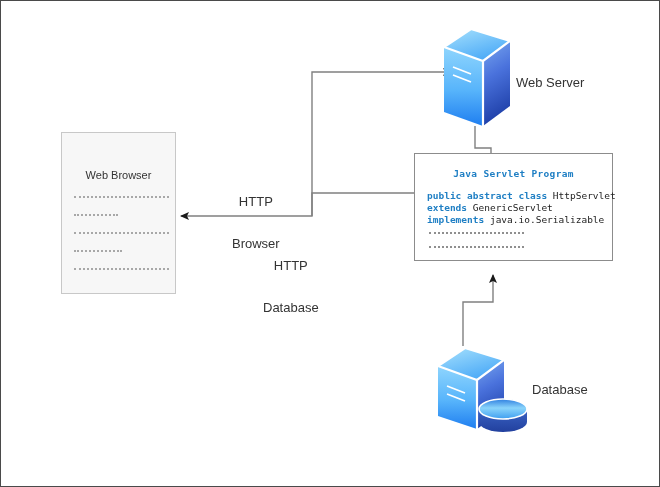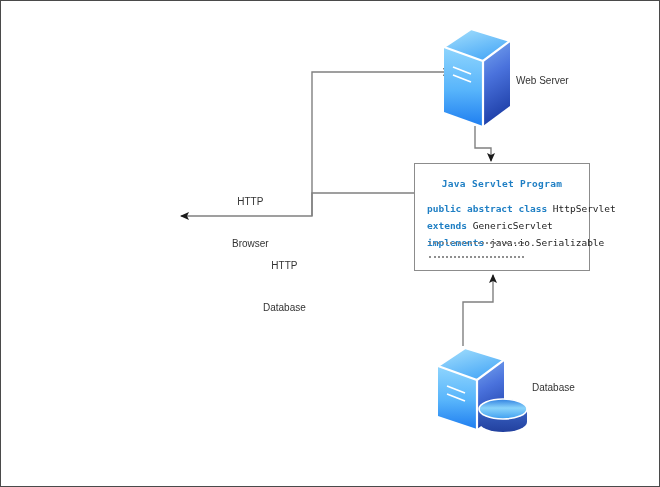--- a/index.html
+++ b/index.html
@@ -55,22 +55,22 @@
   .dotline {
     height: 9px;
     border-top: 2px dotted #a8a8a8;
     margin-bottom: 7px;
   }
 
   
   .servlet-box {
     position: absolute;
     left: 413px;
-    top: 162px;
-    width: 176px;
+    top: 152px;
+    width: 199px;
     height: 108px;
     background: #ffffff;
     border: 1px solid #8c8c8c;
     box-sizing: border-box;
   }
   .servlet-title {
     position: absolute;
     left: 0;
     top: 14px;
     width: 100%;
@@ -80,41 +80,41 @@
     font-weight: bold;
     color: #1f7fc4;
     letter-spacing: 0.3px;
   }
   .servlet-code {
     position: absolute;
     left: 12px;
     top: 36px;
     font-family: "DejaVu Sans Mono", "Liberation Mono", monospace;
     font-size: 9.5px;
-    line-height: 17px;
+    line-height: 12px;
     color: #222222;
     white-space: pre;
   }
   .kw { color: #1f7fc4; font-weight: bold; }
   .servlet-dots {
     position: absolute;
     left: 14px;
     top: 78px;
     width: 95px;
   }
   .servlet-dots .dotline {
     border-top: 2px dotted #8f8f8f;
     margin-bottom: 6px;
     height: 6px;
   }
 
   
   .plain-label {
     position: absolute;
-    font-size: 10px;
+    font-size: 13px;
     color: #333333;
     font-family: "Liberation Sans", sans-serif;
     white-space: pre;
     text-align: center;
   }
   .label-webserver { left: 515px; top: 74px; }
   .label-database  { left: 531px; top: 381px; text-align: right; }
   .label-http-req  { left: 231px; top: 166px; line-height: 14px; }
   .label-http-res  { left: 262px; top: 230px; line-height: 14px; }
 </style>
@@ -188,20 +188,30 @@
       <line x1="476" y1="379" x2="476" y2="428" stroke="#ffffff" stroke-width="2.2"></line>
       <line x1="446" y1="385" x2="464" y2="392" stroke="#ffffff" stroke-width="1.6"></line>
       <line x1="446" y1="393" x2="464" y2="400" stroke="#ffffff" stroke-width="1.6"></line>
 
       <path d="M478,408 L478,421 A24,10 0 0,0 526,421 L526,408 Z" fill="url(#gDiskBody)"></path>
       <ellipse cx="502" cy="408" rx="24" ry="10" fill="url(#gDiskTop)"></ellipse>
       <ellipse cx="502" cy="408" rx="24" ry="10" fill="none" stroke="#ffffff" stroke-width="1.6"></ellipse>
     </g>
   </svg>
 
+  <div class="browser-box">
+    <div class="browser-title">Web Browser</div>
+    <div class="browser-lines">
+      <div class="dotline" style="width:100%"></div>
+      <div class="dotline" style="width:46%"></div>
+      <div class="dotline" style="width:100%"></div>
+      <div class="dotline" style="width:50%"></div>
+      <div class="dotline" style="width:100%"></div>
+    </div>
+  </div>
 
   <div class="servlet-box">
     <div class="servlet-title">Java Servlet Program</div>
     <div class="servlet-code"><span class="kw">public abstract class</span><span> HttpServlet</span>
 <span class="kw">extends</span><span> GenericServlet</span>
 <span class="kw">implements</span><span> java.io.Serializable</span></div>
     <div class="servlet-dots">
       <div class="dotline"></div>
       <div class="dotline"></div>
     </div>

